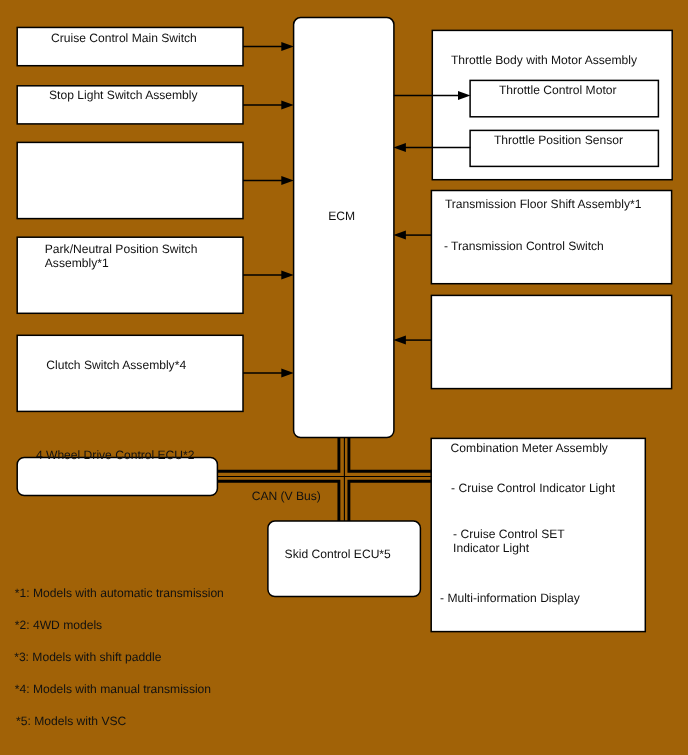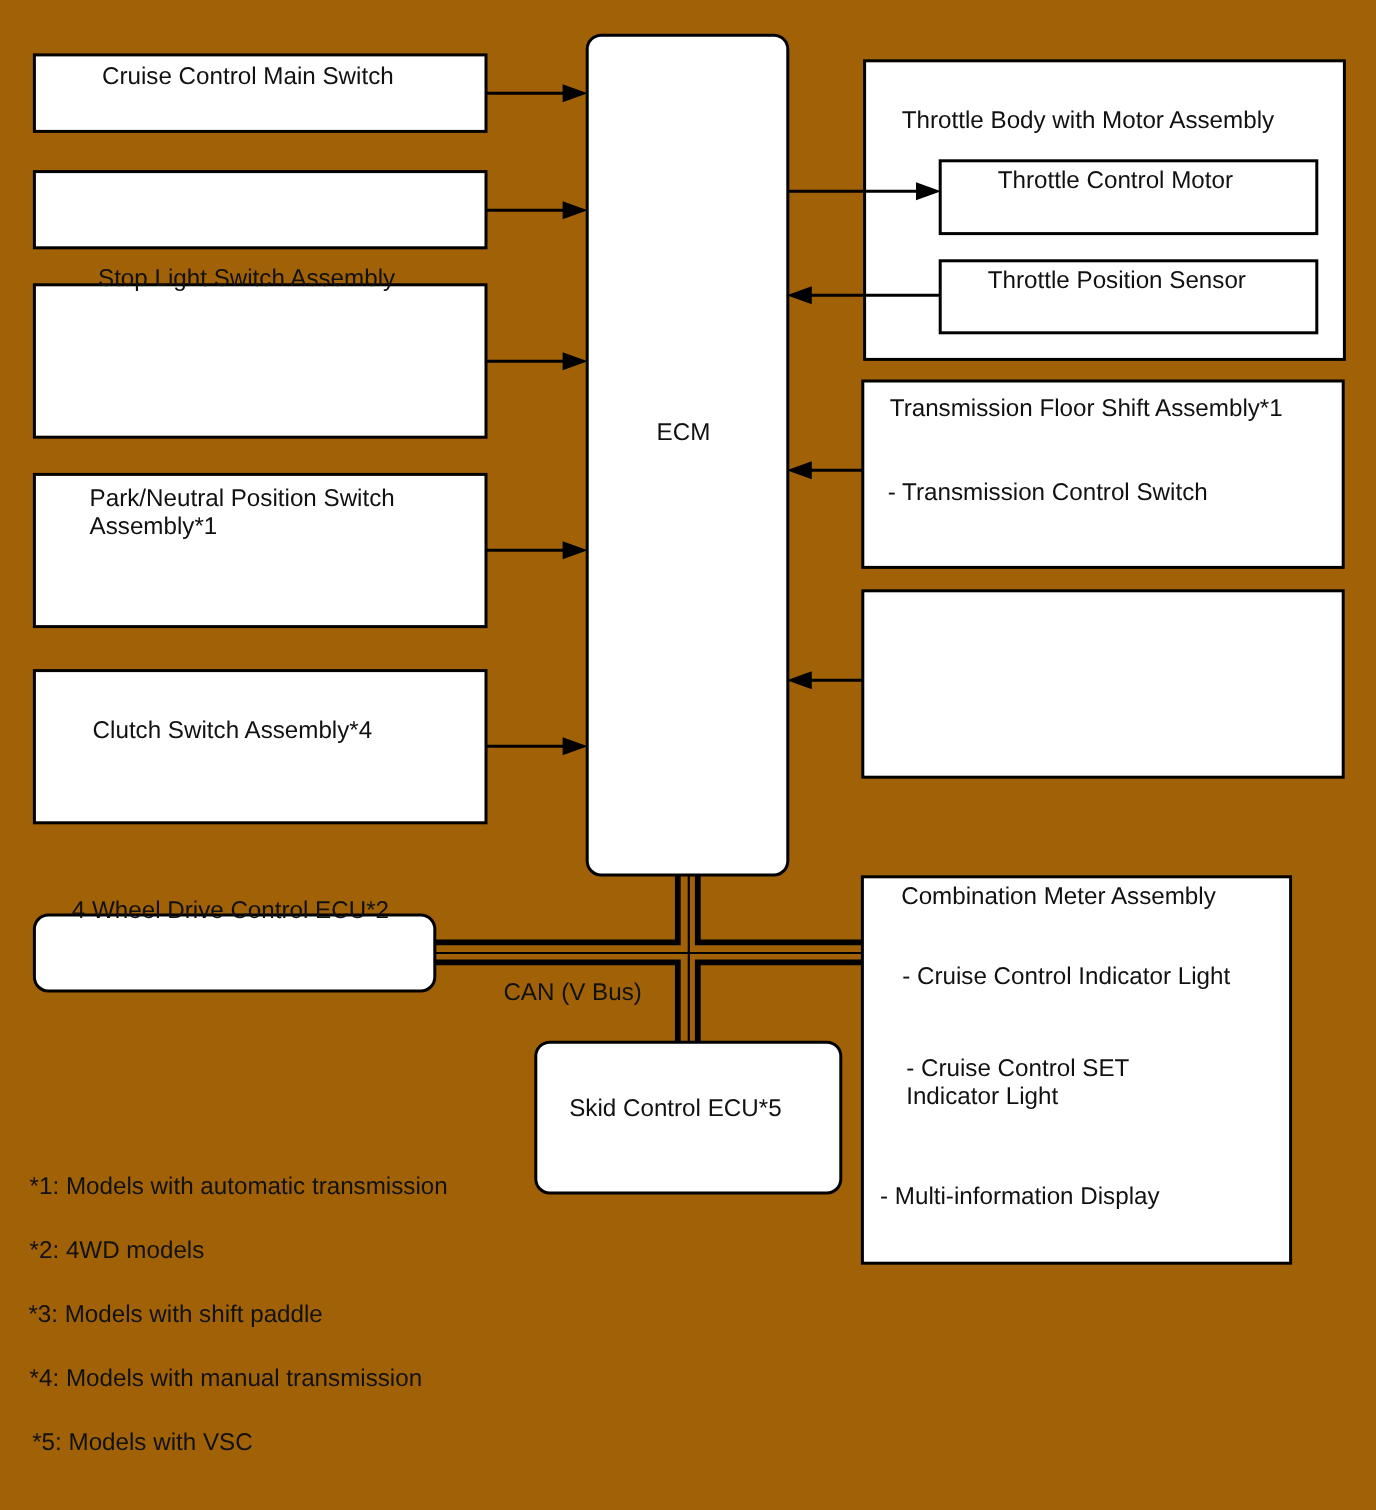--- a/index.html
+++ b/index.html
@@ -84,21 +84,21 @@
       <path d="M217.4 471.2 H338.9 V437.4" stroke-width="2.9"></path>
       <path d="M431.4 471.2 H348.9 V437.4" stroke-width="2.9"></path>
       <path d="M217.4 481.2 H338.9 V521.1" stroke-width="2.9"></path>
       <path d="M431.4 481.2 H348.9 V521.1" stroke-width="2.9"></path>
       <line x1="217.4" y1="476.5" x2="431.4" y2="476.5" stroke-width="1.1"></line>
       <line x1="344.4" y1="437.4" x2="344.4" y2="521.1" stroke-width="1.1"></line>
     </g>
   </svg>
 
   <div class="lbl" style="left:51px;top:32px;">Cruise Control Main Switch</div>
-  <div class="lbl" style="left:49px;top:88.6px;margin-top:44px;">Stop Light Switch Assembly</div>
+  <div class="lbl" style="left:49px;top:88.6px;">Stop Light Switch Assembly</div>
   <div class="lbl" style="left:44.8px;top:242.8px;">Park/Neutral Position Switch
 Assembly*1</div>
   <div class="lbl" style="left:46.3px;top:358.8px;">Clutch Switch Assembly*4</div>
 
   <div class="lbl" style="left:328.3px;top:209.8px;">ECM</div>
 
   <div class="lbl" style="left:450.9px;top:33.9px;margin-top:20px;">Throttle Body with Motor Assembly</div>
   <div class="lbl" style="left:498.9px;top:83.9px;">Throttle Control Motor</div>
   <div class="lbl" style="left:493.9px;top:133.7px;">Throttle Position Sensor</div>
 

